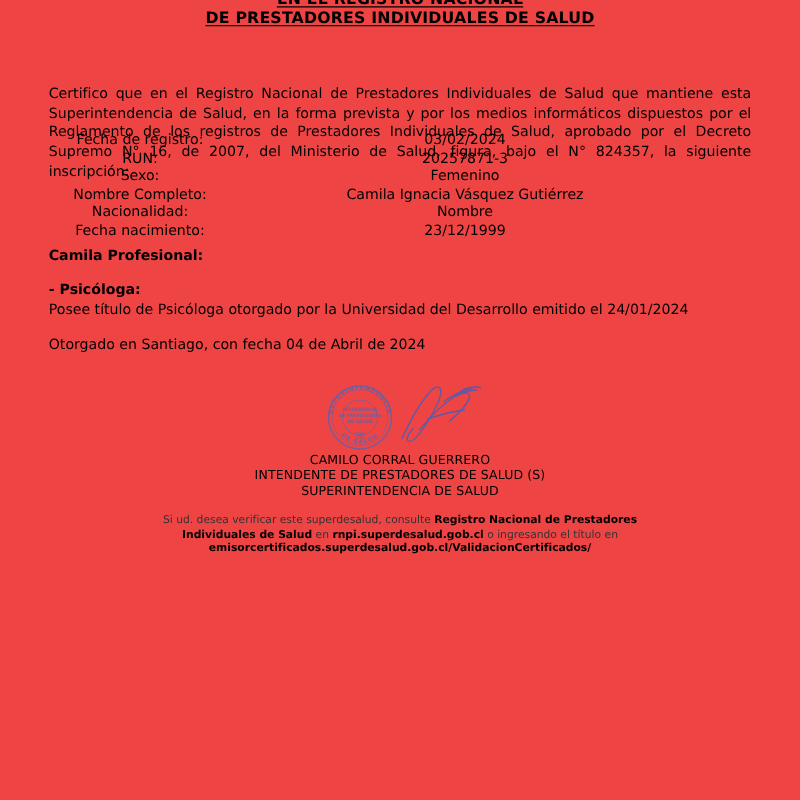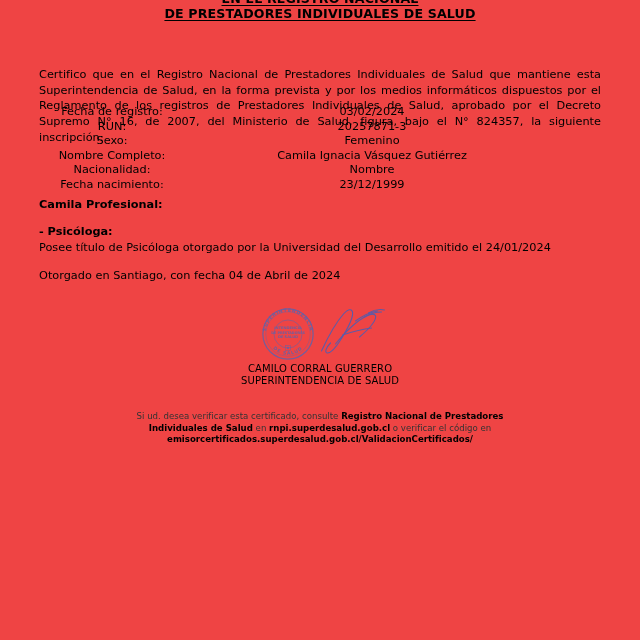--- a/index.html
+++ b/index.html
@@ -231,21 +231,22 @@
         <path d="M78,36 C92,26 108,18 122,16"></path>
         <path d="M96,28 C106,22 118,18 130,18"></path>
         <path d="M104,20 C114,14 126,12 136,14"></path>
         <path d="M52,64 C70,58 92,52 110,50"></path>
       </g>
     </svg>
   </div>
 
   <div class="sign-block">
     <span>CAMILO CORRAL GUERRERO</span>
+    <span>INTENDENTE DE PRESTADORES DE SALUD (S)</span>
     <span>SUPERINTENDENCIA DE SALUD</span>
   </div>
 
   <div class="footer">
-    <span>Si ud. desea verificar esta certificado, consulte </span><b>Registro Nacional de Prestadores Individuales de Salud</b><span> en </span><b>rnpi.superdesalud.gob.cl</b><span> o verificar el código en</span>
+    <span>Si ud. desea verificar este superdesalud, consulte </span><b>Registro Nacional de Prestadores Individuales de Salud</b><span> en </span><b>rnpi.superdesalud.gob.cl</b><span> o ingresando el título en</span>
     <b>emisorcertificados.superdesalud.gob.cl/ValidacionCertificados/</b>
   </div>
 
 </div>
 
 </body></html>

